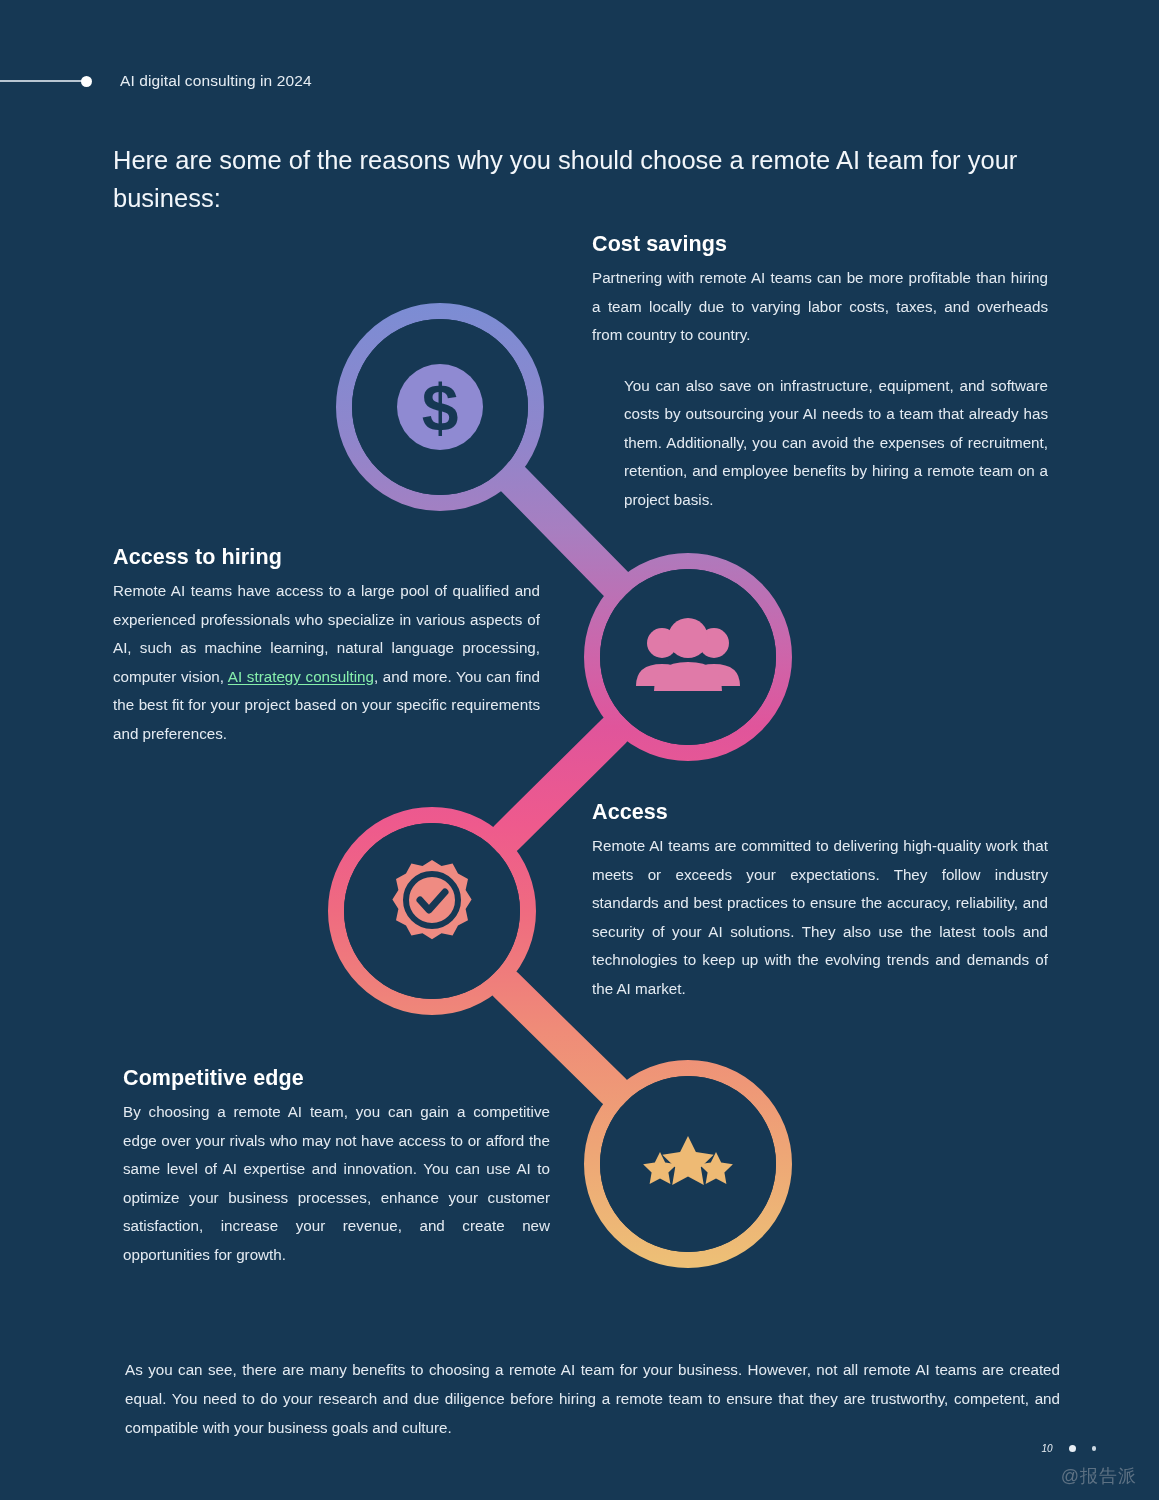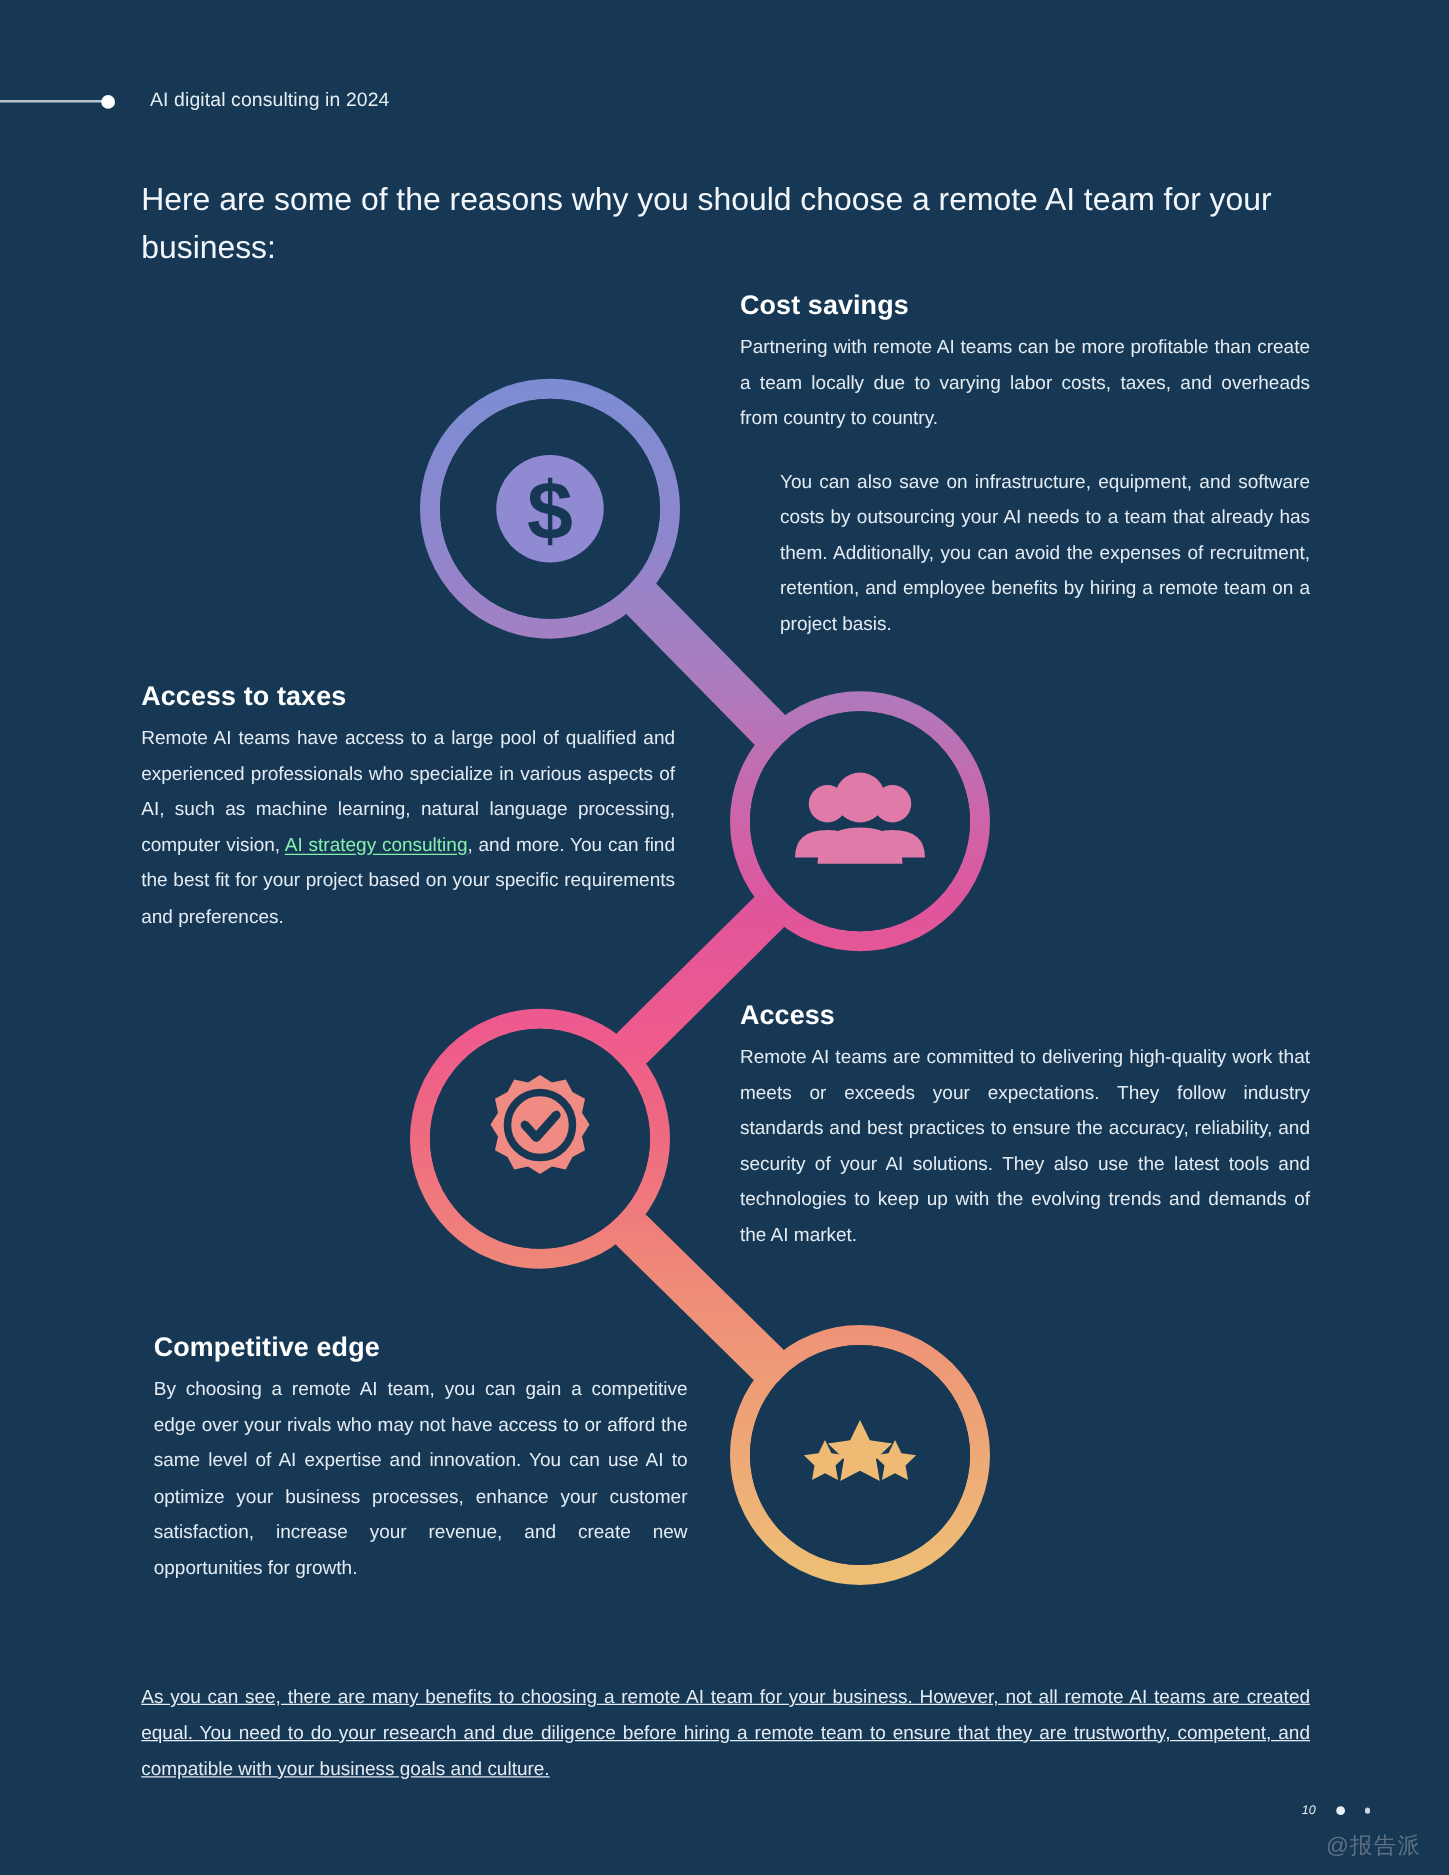--- a/index.html
+++ b/index.html
@@ -96,27 +96,26 @@
   #block-talent    { top: 545px;  left: 113px; width: 427px; }
   #block-quality   { top: 800px;  left: 592px; width: 456px; }
   #block-edge      { top: 1066px; left: 123px; width: 427px; }
 
   
   .closing {
     position: absolute;
     top: 1344px;
     left: 113px;
     width: 935px;
-    margin: 0;
+    margin: 12px;
     font-size: 15.2px;
     line-height: 1.9;
     color: #e4ebf2;
     text-align: justify;
     text-justify: inter-word;
-    text-decoration: underline;
   }
 
   
   .footer {
     position: absolute;
     top: 1443px;
     right: 63px;
     display: flex;
     align-items: center;
     gap: 16px;
@@ -220,26 +219,26 @@
              l -10.4 5.5 l 2.0 -11.6 l -8.5 -8.2 l 11.7 -1.7 z"></path>
     <path d="M 716 1152 l 5.2 10.6 l 11.7 1.7 l -8.5 8.2 l 2.0 11.6 l -10.4 -5.5
              l -10.4 5.5 l 2.0 -11.6 l -8.5 -8.2 l 11.7 -1.7 z"></path>
     <path d="M 688 1136 l 7.9 16.1 l 17.8 2.6 l -12.9 12.5 l 3.0 17.7 l -15.8 -8.3
              l -15.8 8.3 l 3.0 -17.7 l -12.9 -12.5 l 17.8 -2.6 z"></path>
   </g>
 </svg>
 
 <div class="block" id="block-cost">
   <h3>Cost savings</h3>
-  <p>Partnering with remote AI teams can be more profitable than create a team locally due to varying labor costs, taxes, and overheads from country to country.</p>
+  <p>Partnering with remote AI teams can be more profitable than hiring a team locally due to varying labor costs, taxes, and overheads from country to country.</p>
   <p>You can also save on infrastructure, equipment, and software costs by outsourcing your AI needs to a team that already has them. Additionally, you can avoid the expenses of recruitment, retention, and employee benefits by hiring a remote team on a project basis.</p>
 </div>
 
 <div class="block" id="block-talent">
-  <h3>Access to taxes</h3>
+  <h3>Access to hiring</h3>
   <p><span>Remote AI teams have access to a large pool of qualified and experienced professionals who specialize in various aspects of AI, such as machine learning, natural language processing, computer vision, </span><a class="inline-link" href="#">AI strategy consulting</a><span>, and more. You can find the best fit for your project based on your specific requirements and preferences.</span></p>
 </div>
 
 <div class="block" id="block-quality">
   <h3>Access</h3>
   <p>Remote AI teams are committed to delivering high-quality work that meets or exceeds your expectations. They follow industry standards and best practices to ensure the accuracy, reliability, and security of your AI solutions. They also use the latest tools and technologies to keep up with the evolving trends and demands of the AI market.</p>
 </div>
 
 <div class="block" id="block-edge">
   <h3>Competitive edge</h3>

